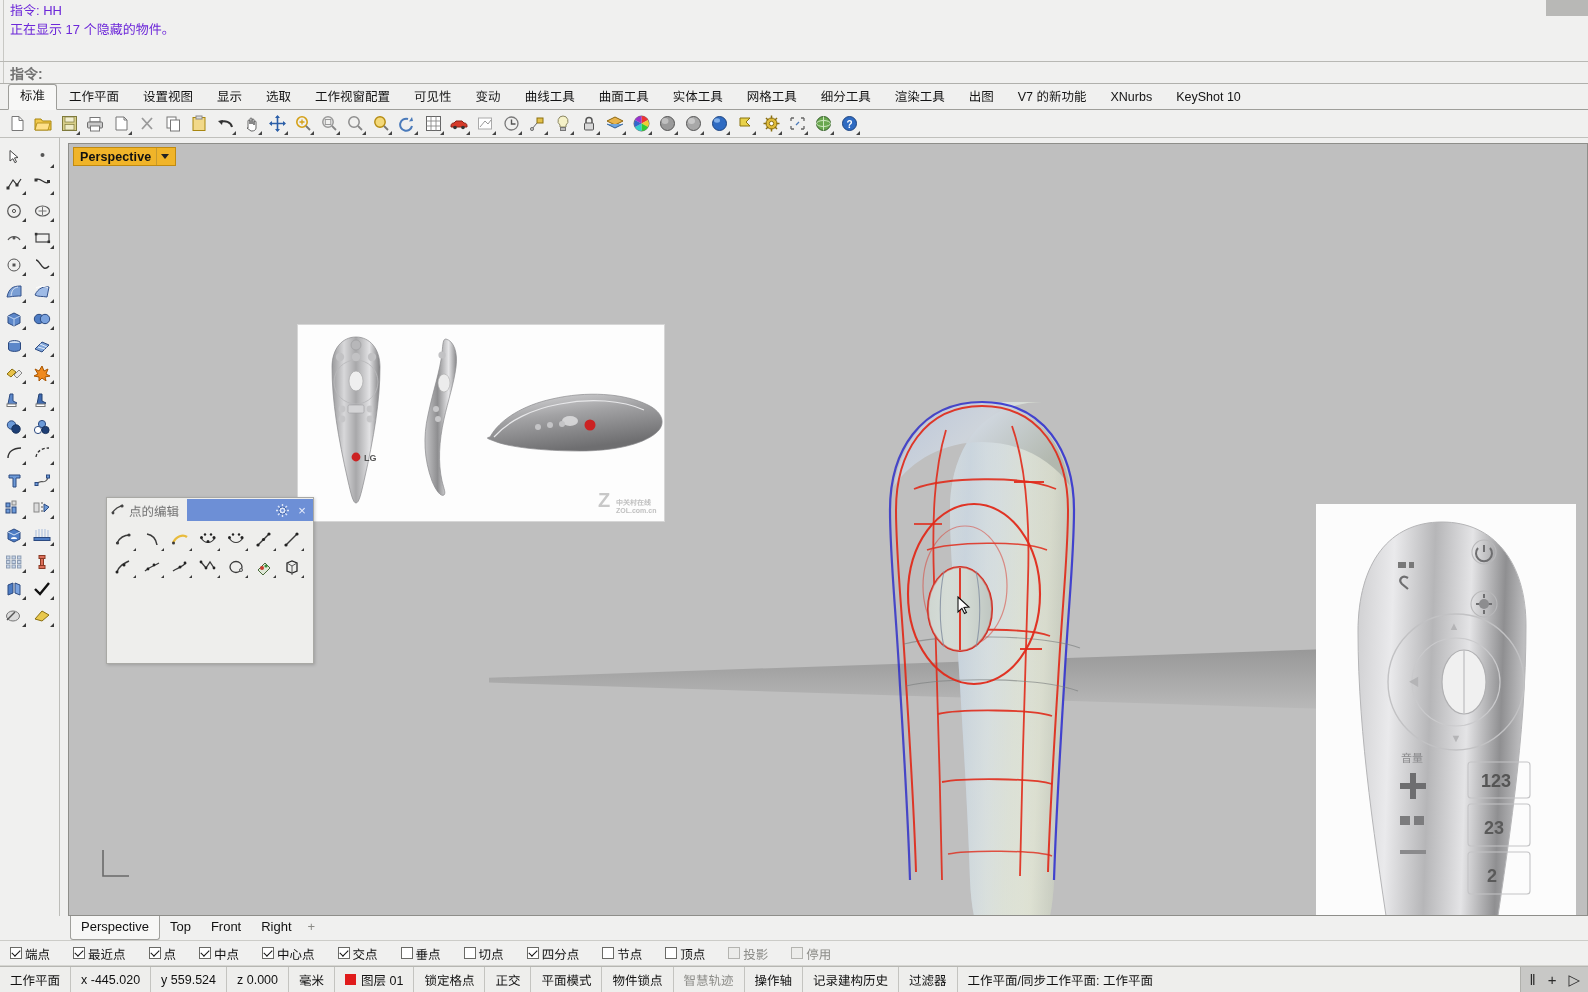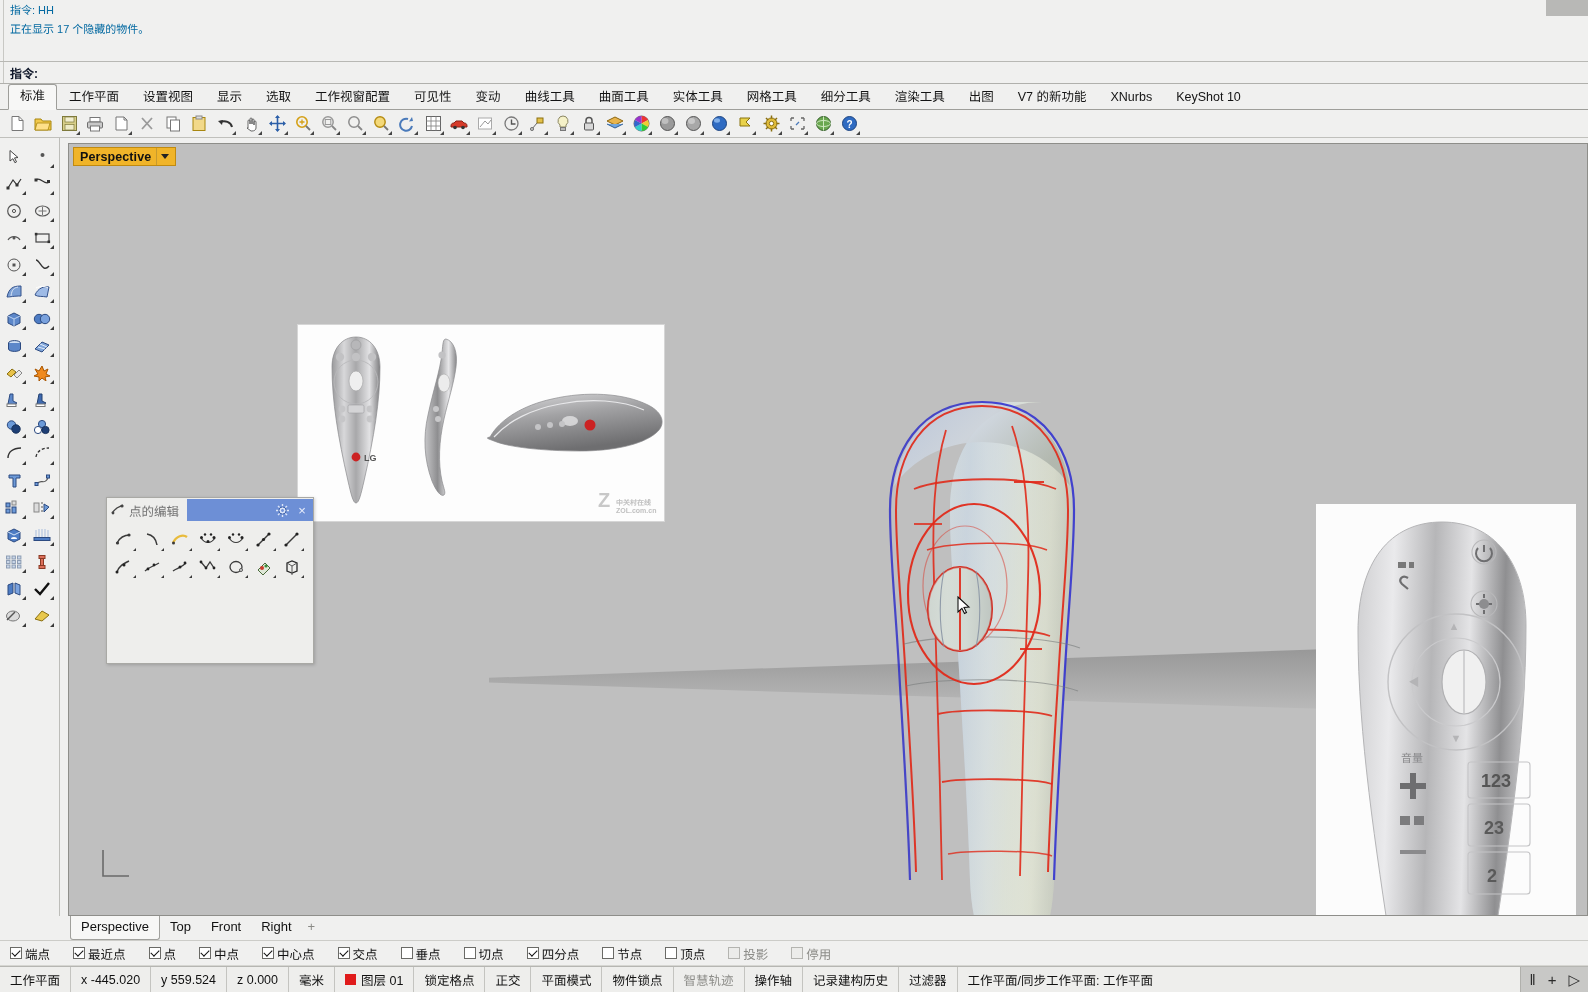--- a/index.html
+++ b/index.html
@@ -28,22 +28,22 @@
     flex: 0 0 auto;
   }
   .cmd-history::before {
     content: "";
     position: absolute;
     left: 0; top: 0; bottom: 0; width: 3px;
     background: #f0f0ef;
     border-right: 1px solid #c8c8c4;
   }
   .cmd-line {
-    font-size: 11px;
-    color: #0369a1;
+    font-size: 13px;
+    color: #6d28d9;
     line-height: 19px;
     height: 19px;
     white-space: nowrap;
     padding-left: 4px;
   }
   .cmd-prompt-row {
     height: 22px;
     background: #f0f0ef;
     border-bottom: 1px solid #b0b0ac;
     display: flex; align-items: center;
@@ -52,21 +52,21 @@
     position: relative;
   }
   .cmd-prompt-row::before {
     content: "";
     position: absolute;
     left: 0; top: 0; bottom: 0; width: 3px;
     background: #f0f0ef;
     border-right: 1px solid #c8c8c4;
   }
   .cmd-prompt-label {
-    font-size: 12px; font-weight: bold; color: #0f172a;
+    font-size: 14px; font-weight: bold; color: #737373;
   }
 
   
   .menu-tabs {
     height: 26px;
     background: #f0f0ef;
     display: flex; align-items: flex-end;
     border-bottom: 1px solid #9e9e9a;
     padding-left: 8px;
     flex: 0 0 auto;

